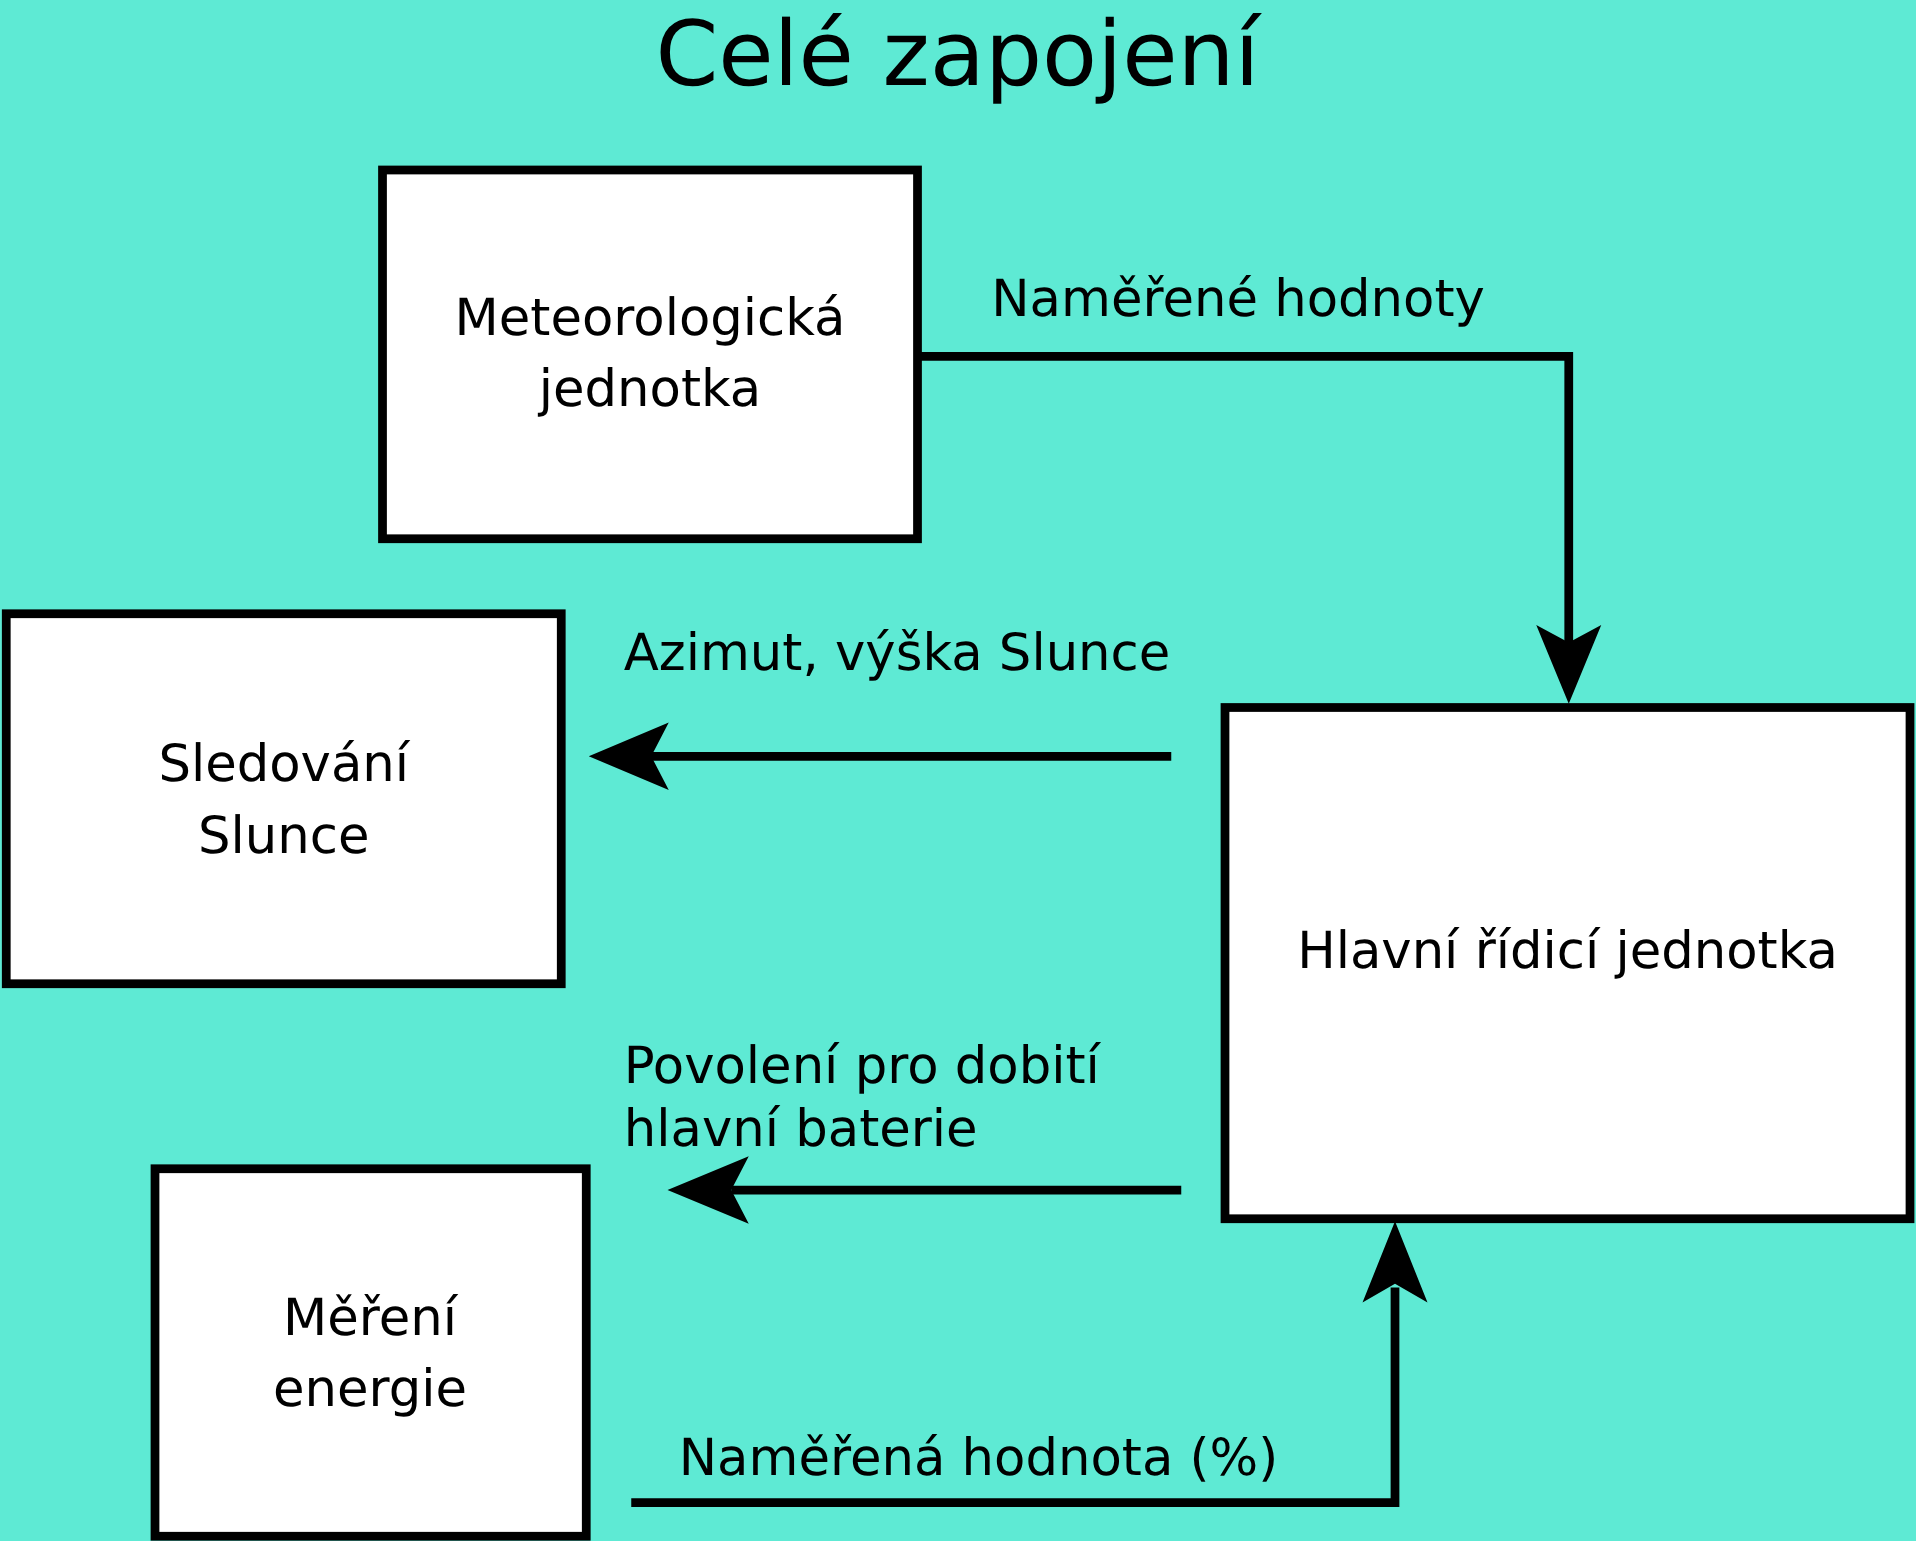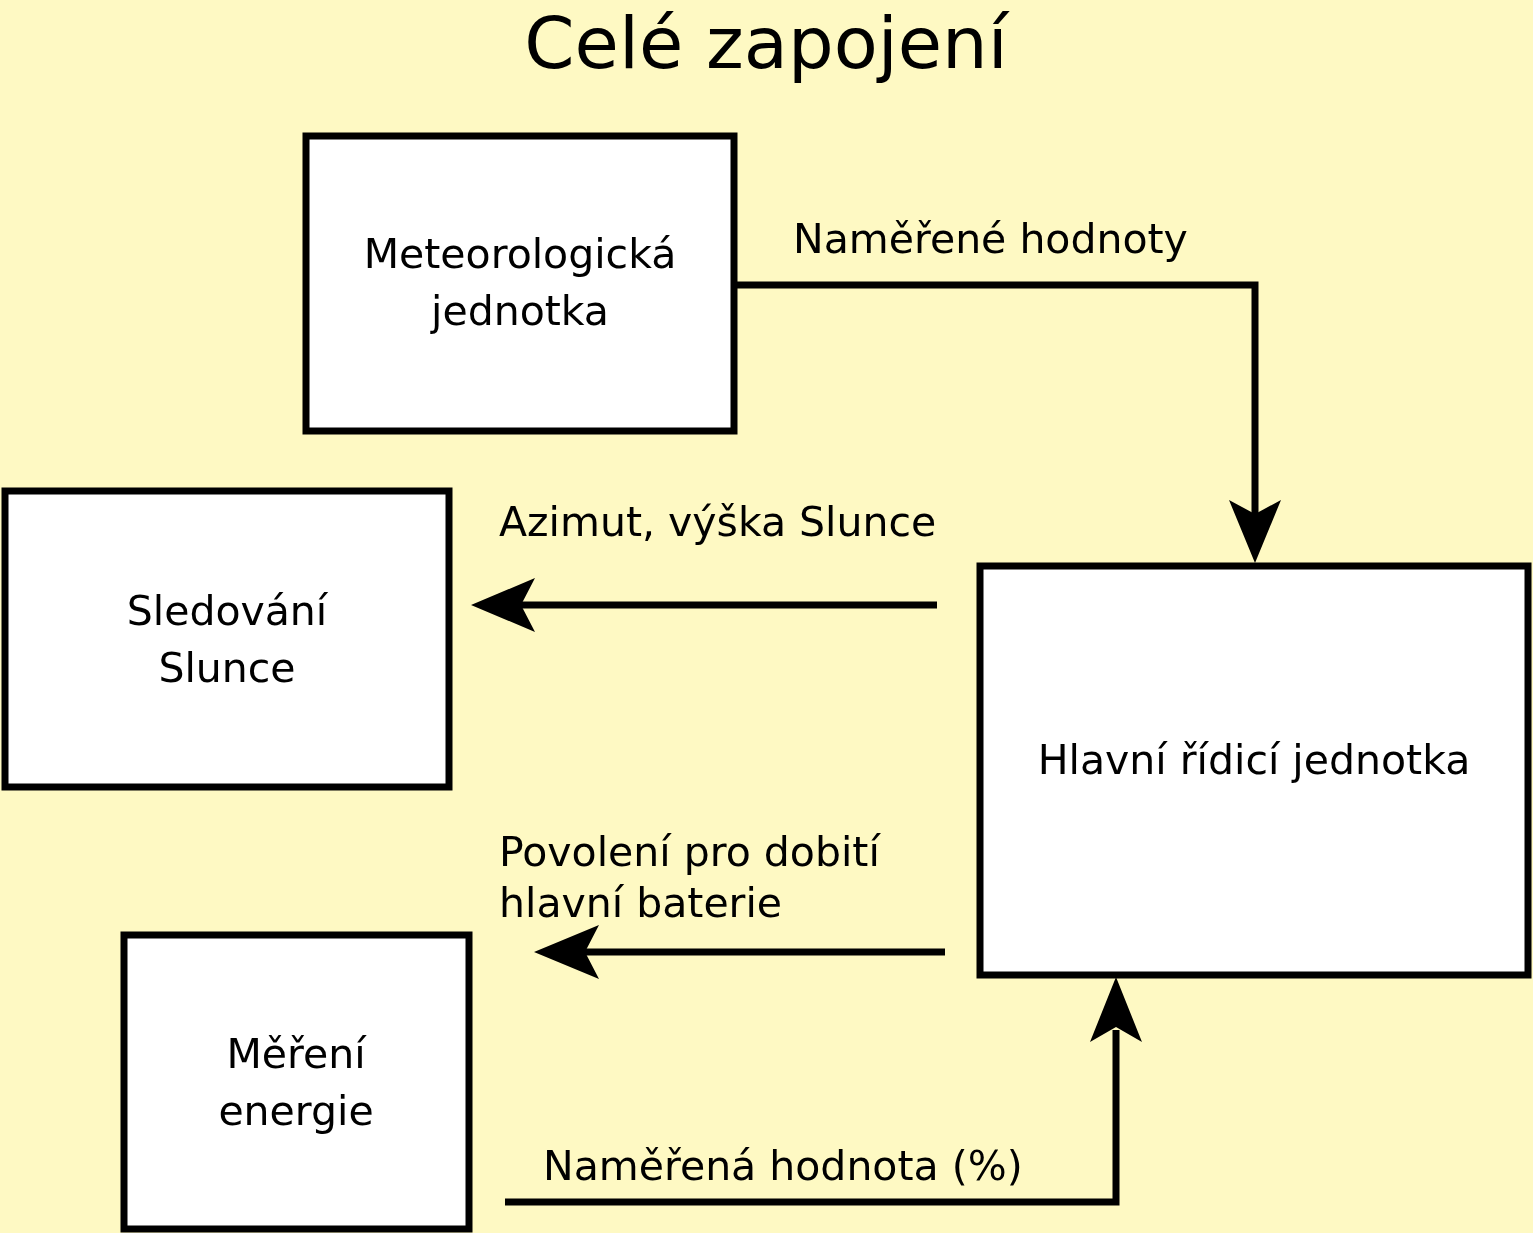--- a/index.html
+++ b/index.html
@@ -10,21 +10,21 @@
   body {
     width: 1533px;
     height: 1233px;
     font-family: "DejaVu Sans", sans-serif;
     overflow: hidden;
   }
   #diagram-root {
     position: relative;
     width: 1533px;
     height: 1233px;
-    background: #fef9c3;
+    background: #5eead4;
   }
   svg.diagram-svg {
     position: absolute;
     top: 0;
     left: 0;
     width: 1533px;
     height: 1233px;
   }
   .node-box {
     fill: #ffffff;

